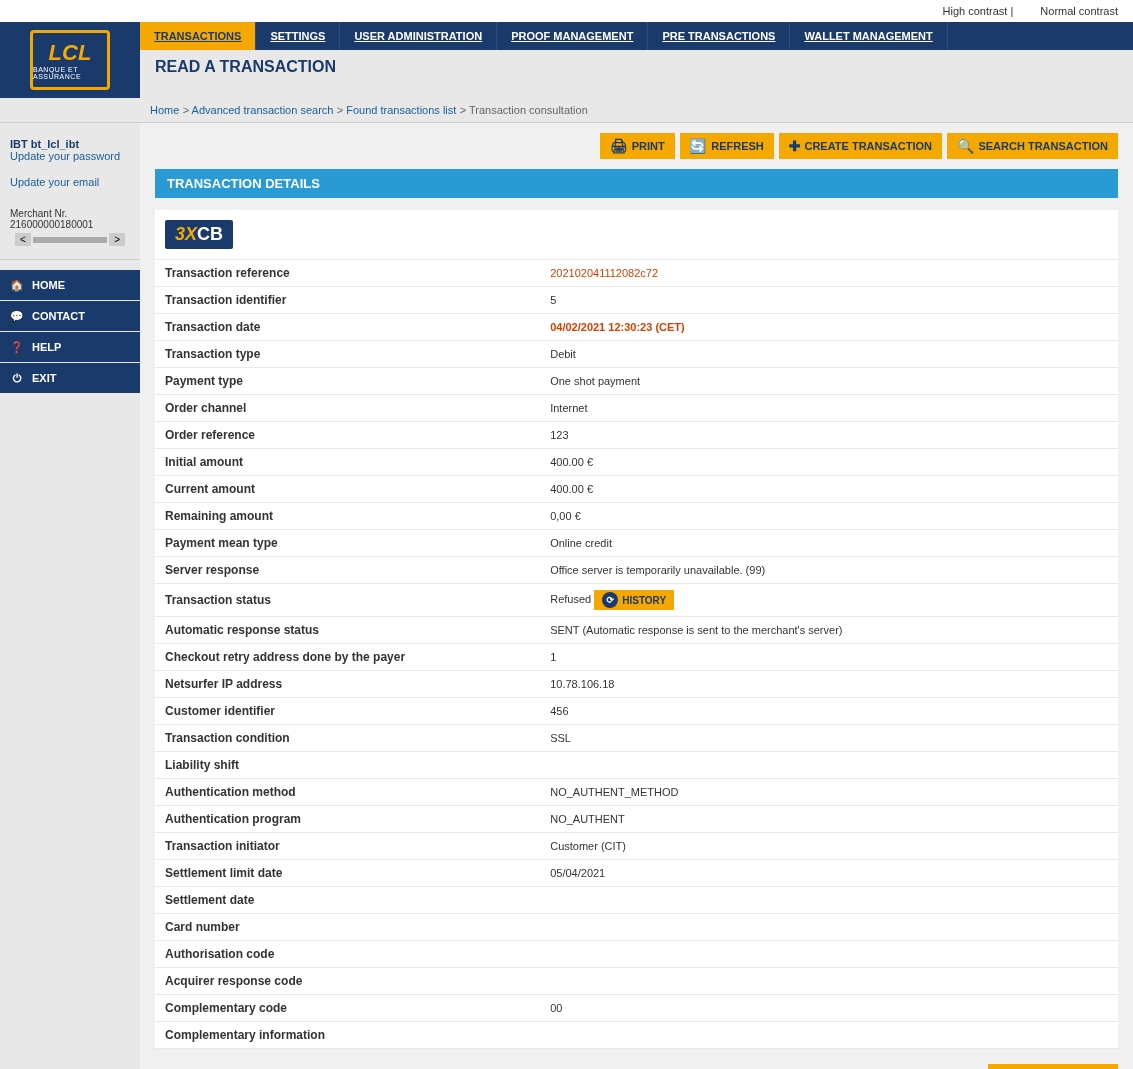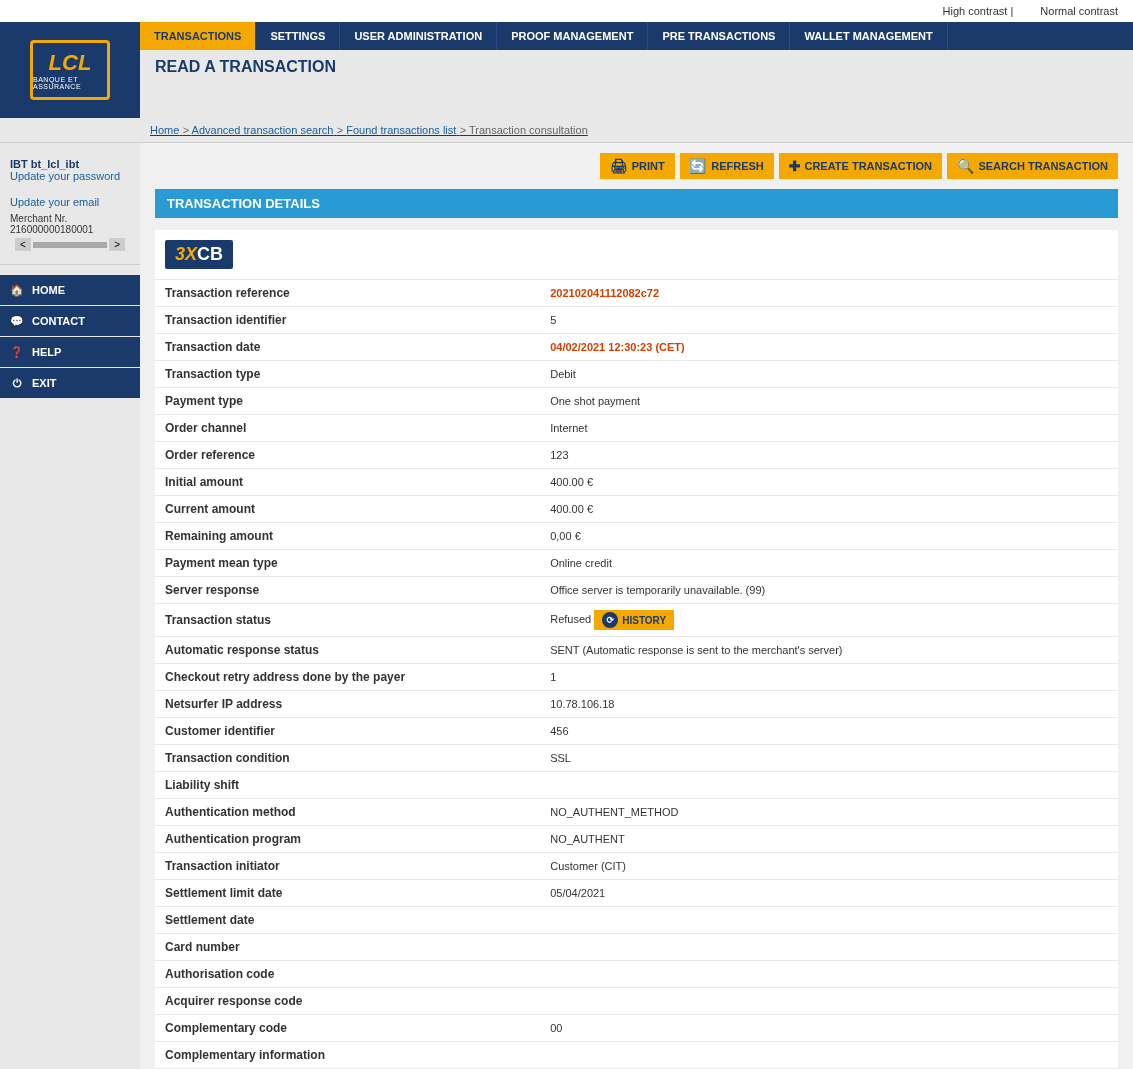--- a/index.html
+++ b/index.html
@@ -2,60 +2,60 @@
 <html><head>
   <meta charset="utf-8">
   <style>
     * { margin: 0; padding: 0; box-sizing: border-box; }
     body { font-family: Arial, sans-serif; font-size: 12px; background: #f0f0f0; color: #333; }
 
     
     .top-bar { text-align: right; padding: 5px 15px; background: #fff; font-size: 11px; }
     .top-bar a { color: #333; text-decoration: none; padding-left: 24px; }
     .nav-tabs { display: flex; align-items: flex-end; padding-left: 140px; }
-    .nav-tab { padding: 8px 14px; font-size: 11px; font-weight: bold; color: #fff; cursor: pointer; border: none; background: transparent; text-transform: uppercase; border-right: 1px solid #2a4a8b; }
+    .nav-tab { padding: 8px 14px; font-size: 11px; font-weight: bold; color: #fff; cursor: pointer; border: none; background: transparent; text-transform: uppercase; border-right: 1px solid #2a4a8b; text-decoration: underline; }
     .nav-tab.active { background: #f5a800; color: #1a3a6b; }
-    .logo-area { width: 140px; display: flex; align-items: center; justify-content: center; height: 96px; background: #1a3a6b; }
+    .logo-area { width: 140px; display: flex; align-items: center; justify-content: center; height: 76px; background: #1a3a6b; }
     .logo-box { width: 80px; height: 60px; background: #1a3a6b; border: 3px solid #f5a800; border-radius: 4px; display: flex; align-items: center; justify-content: center; flex-direction: column; }
     .logo-text { color: #f5a800; font-size: 22px; font-weight: bold; font-style: italic; }
     .logo-sub { color: #fff; font-size: 7px; letter-spacing: 0.5px; }
 
     
-    .breadcrumb-bar { background: #e8e8e8; padding: 5px 10px 5px 150px; border-bottom: 1px solid #ccc; text-decoration: underline; }
+    .breadcrumb-bar { background: #e8e8e8; padding: 5px 10px 5px 150px; border-bottom: 1px solid #ccc; }
     .breadcrumb-bar a { color: #1a5fa0; text-decoration: none; font-size: 11px; }
     .breadcrumb-bar span { font-size: 11px; color: #666; }
 
     
     .main-layout { display: flex; background: #f0f0f0; min-height: 900px; }
 
     
     .sidebar { width: 140px; background: #e8e8e8; padding-top: 10px; flex-shrink: 0; }
     .sidebar-user { padding: 5px 10px 10px; border-bottom: 1px solid #ccc; margin-bottom: 10px; }
     .sidebar-user .username { color: #1a3a6b; font-weight: bold; font-size: 11px; }
     .sidebar-user a { color: #1a5fa0; text-decoration: none; font-size: 11px; display: block; }
-    .sidebar-user .merchant { font-size: 10px; color: #333; margin-top: 5px; }
+    .sidebar-user .merchant { font-size: 10px; color: #333; margin-top: 20px; }
     .sidebar-nav-item { display: flex; align-items: center; background: #1a3a6b; color: #fff; margin-bottom: 1px; padding: 6px 8px; cursor: pointer; font-size: 11px; font-weight: bold; text-transform: uppercase; }
     .sidebar-nav-icon { width: 18px; height: 18px; margin-right: 6px; display: inline-flex; align-items: center; justify-content: center; flex-shrink: 0; }
 
     
     .content-area { flex: 1; padding: 10px 15px; }
 
     
     .toolbar { display: flex; justify-content: flex-end; gap: 5px; margin-bottom: 10px; }
     .toolbar-btn { display: flex; align-items: center; gap: 4px; padding: 5px 10px; background: #f5a800; border: none; color: #1a3a6b; font-weight: bold; font-size: 11px; cursor: pointer; text-transform: uppercase; }
     .toolbar-btn .btn-icon { font-size: 14px; }
 
     
     .section-header { background: #2a9ad4; color: #fff; padding: 7px 12px; font-size: 13px; font-weight: bold; text-transform: uppercase; margin-bottom: 12px; }
     .details-table { width: 100%; border-collapse: collapse; background: #fff; }
     .details-table tr { border-bottom: 1px solid #e8e8e8; }
     .details-table td { padding: 6px 10px; vertical-align: middle; }
     .details-table td:first-child { font-weight: bold; font-size: 12px; width: 40%; color: #333; }
     .details-table td:last-child { font-size: 11px; color: #333; }
-    .value-link { color: #d44000; font-weight: bold; text-decoration: none; }
+    .value-link { color: #d44000; font-weight: normal; text-decoration: none; }
     .value-date { color: #d44000; font-weight: bold; }
 
     
     .history-badge { display: inline-flex; align-items: center; gap: 4px; background: #f5a800; color: #1a3a6b; padding: 2px 8px; font-size: 10px; font-weight: bold; cursor: pointer; border: none; }
     .history-icon { width: 16px; height: 16px; background: #1a3a6b; border-radius: 50%; display: inline-flex; align-items: center; justify-content: center; color: #fff; font-size: 9px; }
 
     
     .cb3x-logo { display: flex; align-items: center; }
     .cb3x-box { background: #1a3a6b; color: #f5a800; font-size: 18px; font-weight: bold; padding: 4px 10px; border-radius: 2px; font-style: italic; text-align: right; }
     .cb3x-box span { color: #fff; font-style: normal; }

